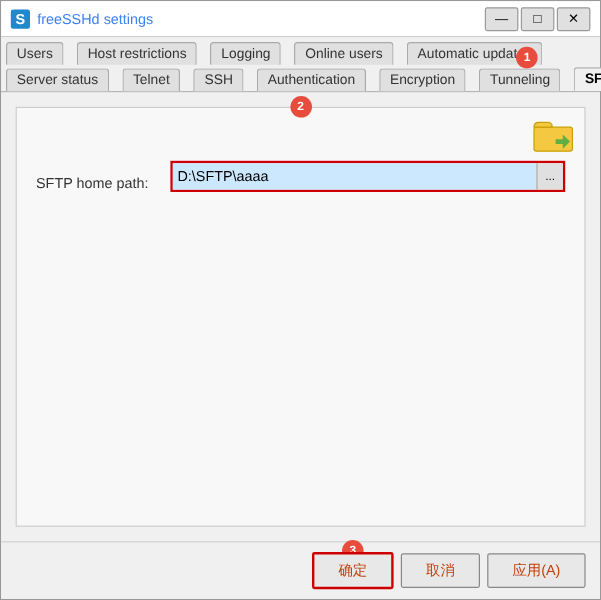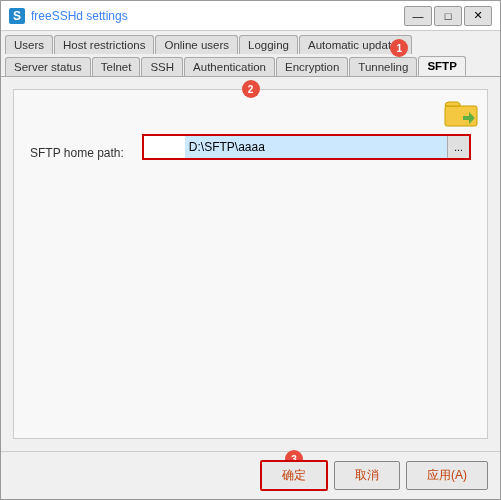--- a/index.html
+++ b/index.html
@@ -101,21 +101,21 @@
       background: #f0f0f0;
       border-bottom: 1px solid #aaa;
       position: relative;
     }
 
     .tab-row {
       display: flex;
       flex-wrap: nowrap;
       align-items: flex-end;
       padding: 3px 4px 0 4px;
-      gap: 1px;
+      gap: 11px;
       position: relative;
     }
 
     .tab {
       padding: 3px 8px;
       border: 1px solid #aaa;
       border-bottom: none;
       background: #e0e0e0;
       cursor: pointer;
       white-space: nowrap;
@@ -192,21 +192,20 @@
       white-space: nowrap;
       font-size: 12px;
       color: #333;
     }
 
     .sftp-input-wrap {
       display: flex;
       flex: 1;
       border: 2px solid #cc0000;
       background: #fff;
-      padding-left: 41px;
     }
 
     .sftp-input {
       flex: 1;
       border: none;
       outline: none;
       padding: 2px 4px;
       font-size: 12px;
       background: #cce8ff;
       color: #000;
@@ -281,22 +280,22 @@
       <button class="title-btn">□</button>
       <button class="title-btn close-btn">✕</button>
     </div>
   </div>
 
   <div class="tab-container">
 
     <div class="tab-row tab-row-1">
       <div class="tab">Users</div>
       <div class="tab">Host restrictions</div>
+      <div class="tab">Logging</div>
       <div class="tab">Online users</div>
-      <div class="tab">Logging</div>
       <div class="tab" style="position:relative;">Automatic updates
         <span class="badge badge-1">1</span>
       </div>
     </div>
 
     <div class="tab-row tab-row-2">
       <div class="tab">Server status</div>
       <div class="tab">Telnet</div>
       <div class="tab">SSH</div>
       <div class="tab">Authentication</div>

